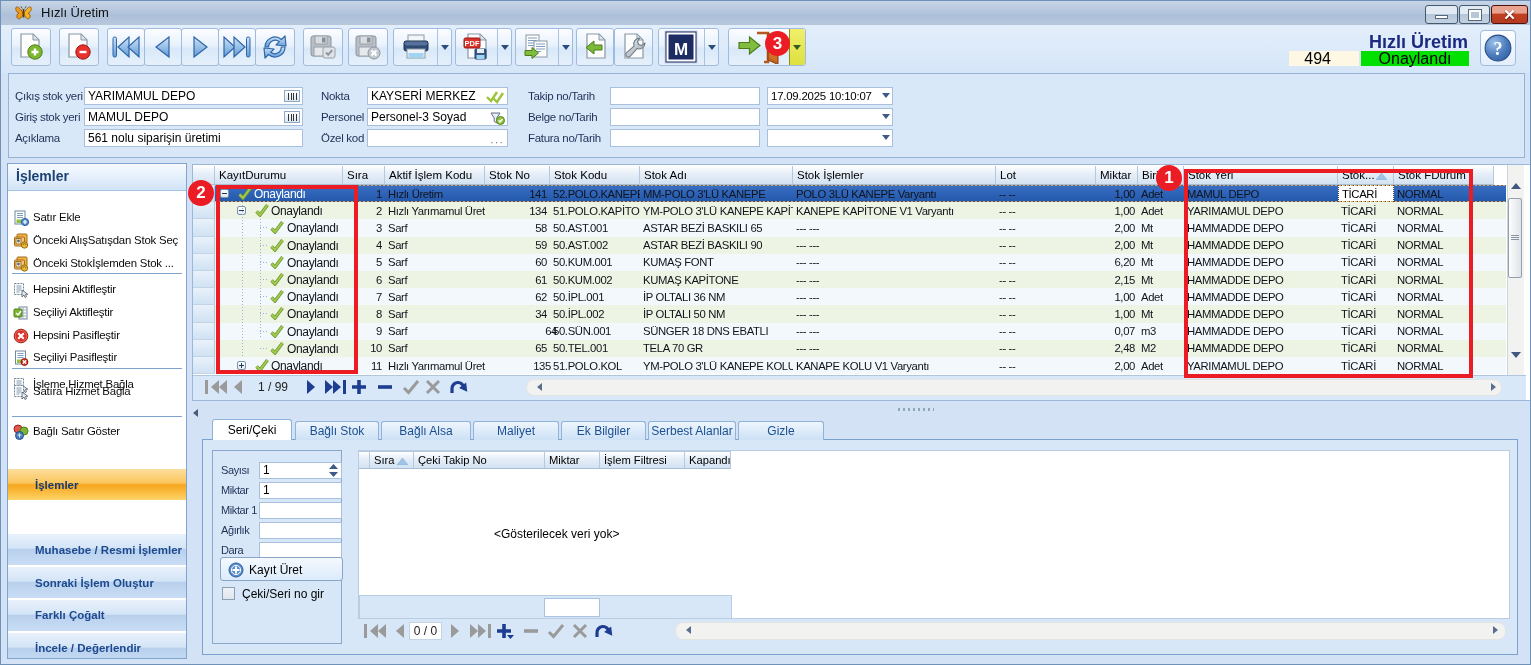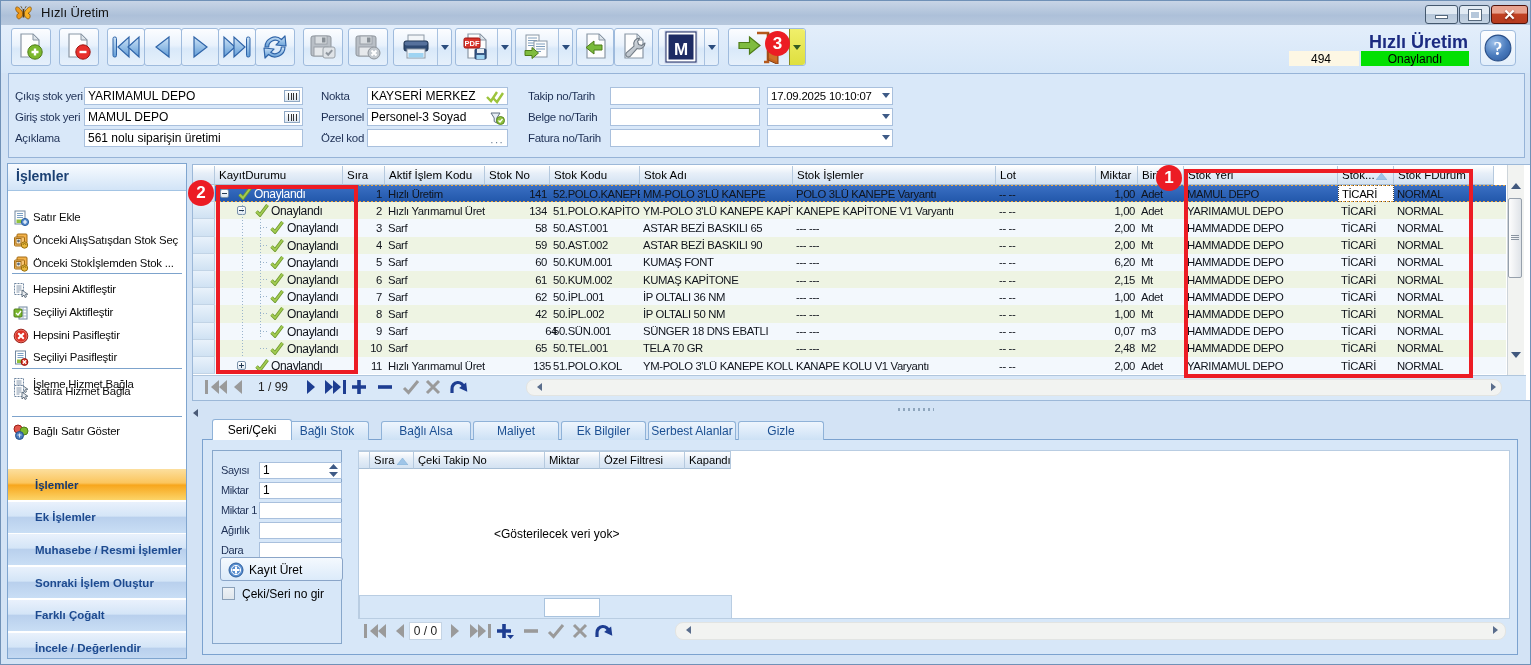--- a/index.html
+++ b/index.html
@@ -12,21 +12,21 @@
 .wbtn.close{background:linear-gradient(#e8a28f 40%,#c04022 50%,#b63b20);border-color:#50120a;}
 .wglyph{position:absolute;left:0;right:0;top:0;bottom:0;display:flex;align-items:center;justify-content:center;color:#fff;font-weight:bold;}
 
 #tbar{left:0;top:24px;width:1531px;height:48px;background:linear-gradient(#e3eefb,#d5e6f8);}
 .tb{position:absolute;top:3px;height:38px;border:1px solid #9fbbdd;border-radius:3px;background:linear-gradient(#fcfdff,#e9f2fc 45%,#d9e9f9 55%,#e6f0fb);}
 .tb > svg{position:absolute;left:50%;top:50%;transform:translate(-50%,-50%);}
 .tbarrow{position:absolute;top:0;bottom:0;border-left:1px solid #a9c2e0;width:14px;right:0;}
 .tbarrow:after{content:"";position:absolute;left:3px;top:16px;border:4px solid transparent;border-top:5px solid #2b4d7e;}
 
 .hdrtitle{font-weight:bold;font-size:18px;color:#1b2a80;}
-.badge{font-size:12px;color:#000;display:flex;align-items:center;}
+.badge{font-size:16px;color:#000;display:flex;align-items:center;}
 
 #fpanel{left:7px;top:72px;width:1517px;height:85px;background:#d9e8f9;border:1px solid #96b3d7;}
 .flabel{position:absolute;color:#1e3055;font-size:11.5px;letter-spacing:-0.3px;height:18px;display:flex;align-items:center;white-space:nowrap;}
 .finput{position:absolute;height:18px;background:#fff;border:1px solid #a9c0dd;font-size:12px;color:#000;display:flex;align-items:center;padding-left:3px;white-space:nowrap;overflow:hidden;}
 .combo-arrow{position:absolute;right:2px;top:5px;border:4px solid transparent;border-top:5px solid #3e5a86;}
 
 #sbar{left:6px;top:162px;width:180px;height:496px;background:#fff;border:1px solid #7fa5cf;overflow:hidden;}
 #sbhead{left:0;top:0;width:178px;height:27px;background:linear-gradient(#f8fbff,#d2e4f7);border-bottom:1px solid #a3c4e4;}
 #sbhead span{position:absolute;left:8px;top:4px;font-size:14px;font-weight:bold;color:#1b4073;}
 .mitem{position:absolute;left:0;width:178px;height:22px;}
@@ -407,23 +407,20 @@
           <circle cx="5" cy="5" r="4" fill="#e2574c" stroke="#9c2018"></circle>
           <circle cx="11" cy="7" r="4" fill="#7cb82f" stroke="#4e7c18"></circle>
           <circle cx="6.5" cy="11.5" r="4" fill="#4a7bbd" stroke="#24518a"></circle>
           <path d="M4.5 11 h4 M6.5 9.5 v4" stroke="#dce8f4" stroke-width="1"></path>
         </svg>
         <span class="txt">Bağlı Satır Göster</span>
       </div>
       <div class="acc sel" style="top:304.0px">
         <span>İşlemler</span>
       </div>
-      <div class="acc" style="top:336.7px">
-        <span>Ek İşlemler</span>
-      </div>
       <div class="acc" style="top:369.4px">
         <span>Muhasebe / Resmi İşlemler</span>
       </div>
       <div class="acc" style="top:402.1px">
         <span>Sonraki İşlem Oluştur</span>
       </div>
       <div class="acc" style="top:434.8px">
         <span>Farklı Çoğalt</span>
       </div>
       <div class="acc" style="top:467.5px">
@@ -617,21 +614,21 @@
         <div class="cell" style="left:0px;width:128px">
           <svg class="chk" width="14" height="13" viewBox="0 0 14 13" style="left:55px;top:2px">
             <path d="M1.5 7.5 l3.5 3.5 L12.5 1" stroke="#6f9a2f" stroke-width="3.4" fill="none"></path>
             <path d="M1.5 7.5 l3.5 3.5 L12.5 1" stroke="#a3cc52" stroke-width="1.8" fill="none"></path>
           </svg>
           <div style="position:absolute;left:45px;top:8px;width:9px;height:1px;background:repeating-linear-gradient(90deg,#9ab4cc 0 1px,transparent 1px 3px)"></div>
           <div style="position:absolute;left:72px;top:2px;color:#10141c;font-size:12px">Onaylandı</div>
         </div>
         <div class="cell r" style="left:128px;width:42px;padding:0 3px">8</div>
         <div class="cell " style="left:170px;width:100px;padding:0 3px">Sarf</div>
-        <div class="cell r" style="left:270px;width:65px;padding:0 3px">42</div>
+        <div class="cell r" style="left:270px;width:65px;padding:0 3px">34</div>
         <div class="cell " style="left:335px;width:90px;padding:0 3px">50.İPL.002</div>
         <div class="cell " style="left:425px;width:153px;padding:0 3px">İP OLTALI 50 NM</div>
         <div class="cell " style="left:578px;width:203px;padding:0 3px">--- ---</div>
         <div class="cell " style="left:781px;width:100px;padding:0 3px">-- --</div>
         <div class="cell r" style="left:881px;width:42px;padding:0 3px">1,00</div>
         <div class="cell " style="left:923px;width:46px;padding:0 3px">Mt</div>
         <div class="cell " style="left:969px;width:154px;padding:0 3px">HAMMADDE DEPO</div>
         <div class="cell " style="left:1123px;width:56px;padding:0 3px">TİCARİ</div>
         <div class="cell " style="left:1179px;width:100px;padding:0 3px">NORMAL</div>
       </div>
@@ -752,21 +749,21 @@
       </div>
     </div>
     <div class="redrect" style="left:215px;top:184px;width:142px;height:189px"></div>
     <div class="redrect" style="left:1183px;top:168px;width:289px;height:209px"></div>
     <div class="redcirc" style="left:187px;top:179px;width:26px;height:26px;font-size:17px">2</div>
     <div class="redcirc" style="left:1155px;top:164px;width:26px;height:26px;font-size:17px">1</div>
     <div class="redcirc" style="left:764px;top:30px;width:25px;height:25px;font-size:17px">3</div>
     <div style="position:absolute;left:897px;top:407px;width:36px;height:3px;background:repeating-linear-gradient(90deg,#8fa6bd 0 2px,transparent 2px 5px)"></div>
     <div class="ab" id="bpanel"></div>
     <div class="tab active" style="left:211px;width:80px">Seri/Çeki</div>
-    <div class="tab" style="left:284px;width:84px">Bağlı Stok</div>
+    <div class="tab" style="left:294px;width:84px">Bağlı Stok</div>
     <div class="tab" style="left:380px;width:90px">Bağlı Alsa</div>
     <div class="tab" style="left:472px;width:86px">Maliyet</div>
     <div class="tab" style="left:560px;width:85px">Ek Bilgiler</div>
     <div class="tab" style="left:647px;width:88px">Serbest Alanlar</div>
     <div class="tab" style="left:737px;width:86px">Gizle</div>
     <div class="ab" style="left:211px;top:449px;width:130px;height:194px;border:1px solid #87a7cb;background:#d7e7f8"></div>
     <div class="blabel" style="left:220px;top:463px">Sayısı</div>
     <div class="binput" style="left:258px;top:461px;width:83px">1</div>
     <div class="blabel" style="left:220px;top:483px">Miktar</div>
     <div class="binput" style="left:258px;top:481px;width:83px">1</div>
@@ -790,21 +787,21 @@
     </div>
     <div class="ab" style="left:221px;top:586px;width:13px;height:13px;border:1px solid #8aa0b8;background:linear-gradient(#eef2f6,#dfe6ec)"></div>
     <div class="ab" style="left:241px;top:586px;font-size:12px;color:#000">Çeki/Seri no gir</div>
     <div class="ab" style="left:357px;top:449px;width:1152px;height:169px;background:#fff;border:1px solid #b9cde2"></div>
     <div class="bgh" style="left:358px;top:450px;width:11px"></div>
     <div class="bgh" style="left:369px;top:450px;width:44px">Sıra<svg style="position:absolute;right:5px;top:6px" width="11" height="7" viewBox="0 0 11 7">
         <polygon points="5.5,0 11,7 0,7" fill="#9fc5e8" stroke="#7aa8d0" stroke-width="0.5"></polygon>
       </svg></div>
     <div class="bgh" style="left:413px;top:450px;width:131px">Çeki Takip No</div>
     <div class="bgh" style="left:544px;top:450px;width:55px">Miktar</div>
-    <div class="bgh" style="left:599px;top:450px;width:85px">Özel Filtresi</div>
+    <div class="bgh" style="left:599px;top:450px;width:85px">İşlem Filtresi</div>
     <div class="bgh" style="left:684px;top:450px;width:46px">Kapandı</div>
     <div class="ab" style="left:493px;top:526px;font-size:12px;color:#000">&lt;Gösterilecek veri yok&gt;</div>
     <div class="ab" style="left:358px;top:594px;width:373px;height:24px;background:#d7e7f8;border:1px solid #b9cde2"></div>
     <div class="ab" style="left:543px;top:597px;width:56px;height:19px;background:#fff;border:1px solid #a9c3de"></div>
     <svg style="position:absolute;left:362px;top:622px" width="30" height="16" viewBox="0 0 30 16">
       <rect x="1" y="1" width="3" height="14" fill="#9a9a9a"></rect>
       <polygon points="15,1 15,15 7,8" fill="#9a9a9a"></polygon>
       <polygon points="23,1 23,15 15,8" fill="#9a9a9a"></polygon>
     </svg>
     <svg style="position:absolute;left:390px;top:622px" width="14" height="16" viewBox="0 0 14 16">

